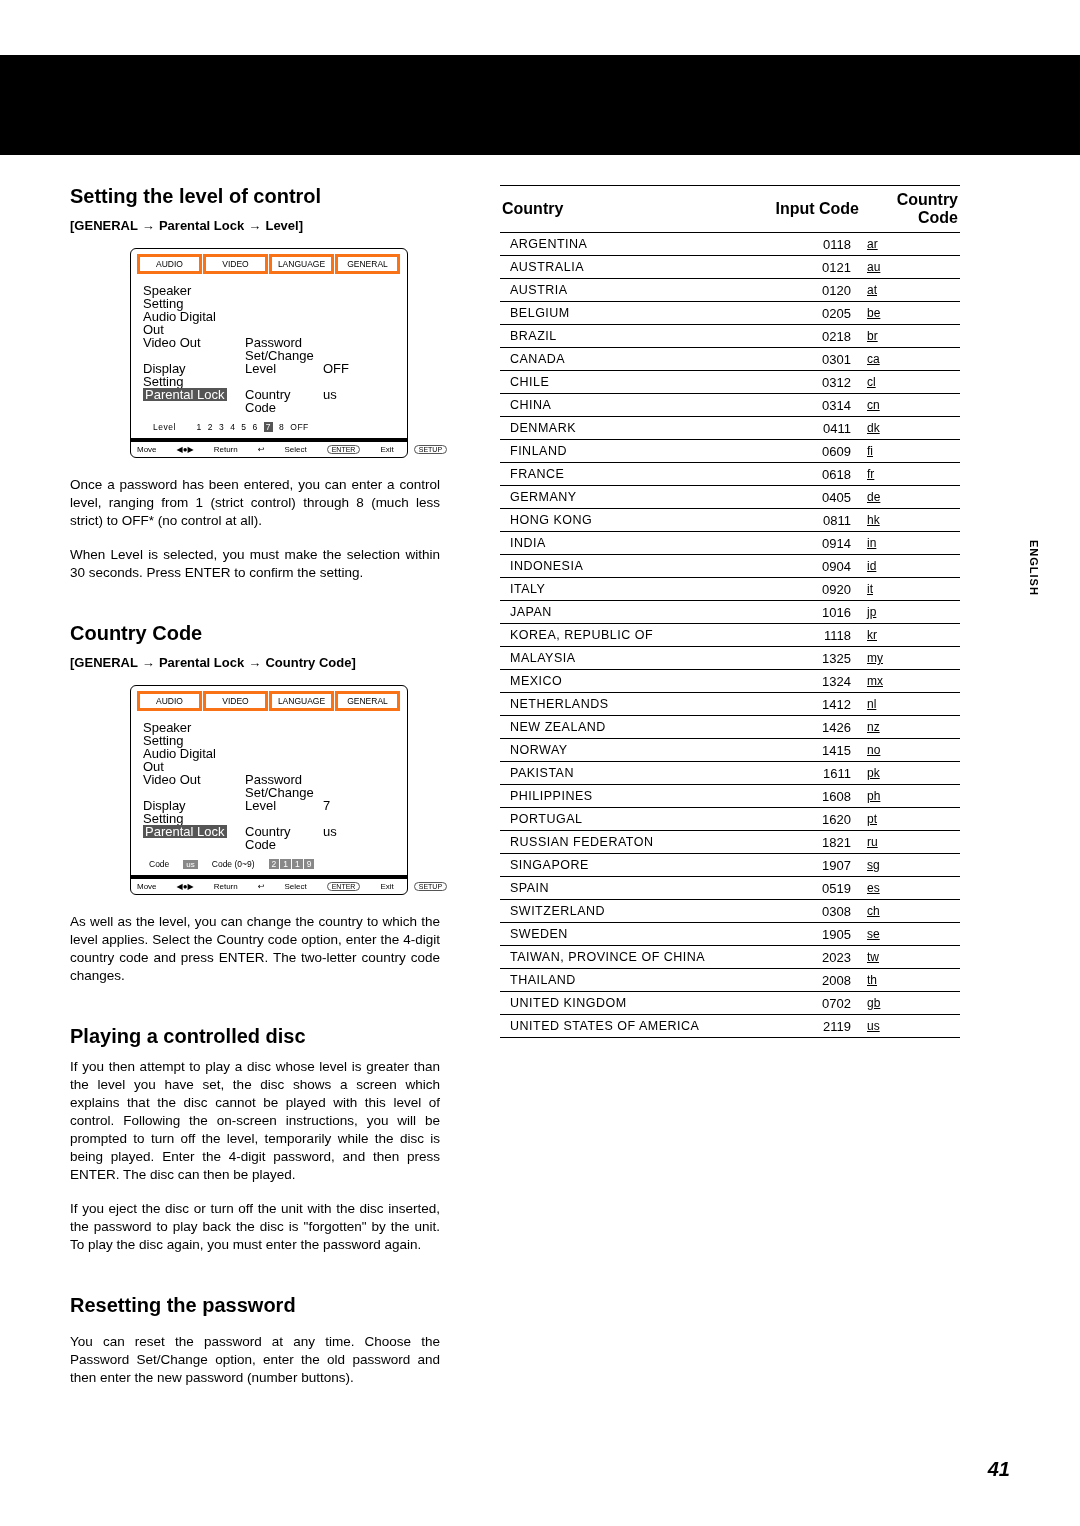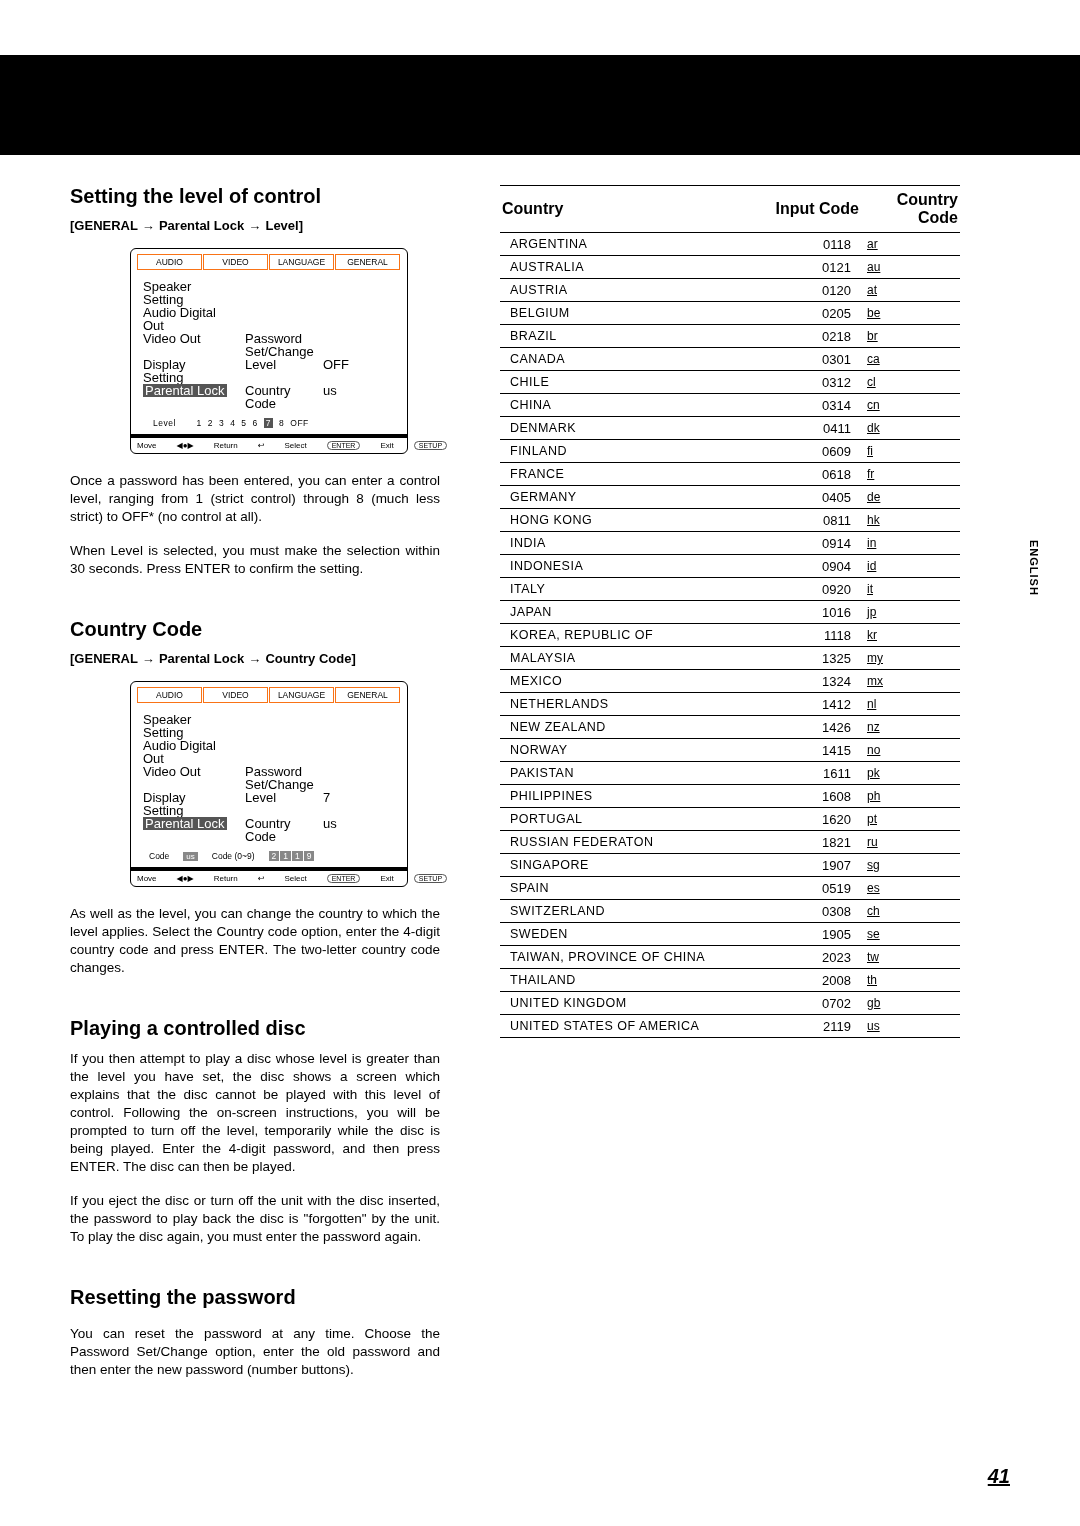--- a/index.html
+++ b/index.html
@@ -50,21 +50,21 @@
       border-radius: 6px;
       padding: 0;
       font-size: 9px;
       margin-bottom: 18px;
     }
     .osd-tabs {
       display: flex;
       padding: 5px 6px 0 6px;
     }
     .osd-tab {
-      border: 1px solid #f97316;
+      border: 3px solid #f97316;
       padding: 2px 0;
       font-size: 8.5px;
       text-align: center;
       flex: 1;
       margin-right: 1px;
       background: #fff;
     }
     .osd-body {
       padding: 10px 8px 6px 12px;
     }
@@ -177,25 +177,24 @@
       right: 40px;
       top: 540px;
       writing-mode: vertical-rl;
       font-size: 11px;
       font-weight: bold;
       letter-spacing: 1px;
     }
     .page-num {
       position: absolute;
       right: 70px;
-      bottom: 38px;
+      bottom: 45px;
       font-size: 20px;
       font-weight: bold;
       font-style: italic;
-      text-decoration: underline;
     }
   </style>
 </head>
 <body>
 
 <div class="blackbar"></div>
 
 <div class="content">
   <div class="left-col">
 

